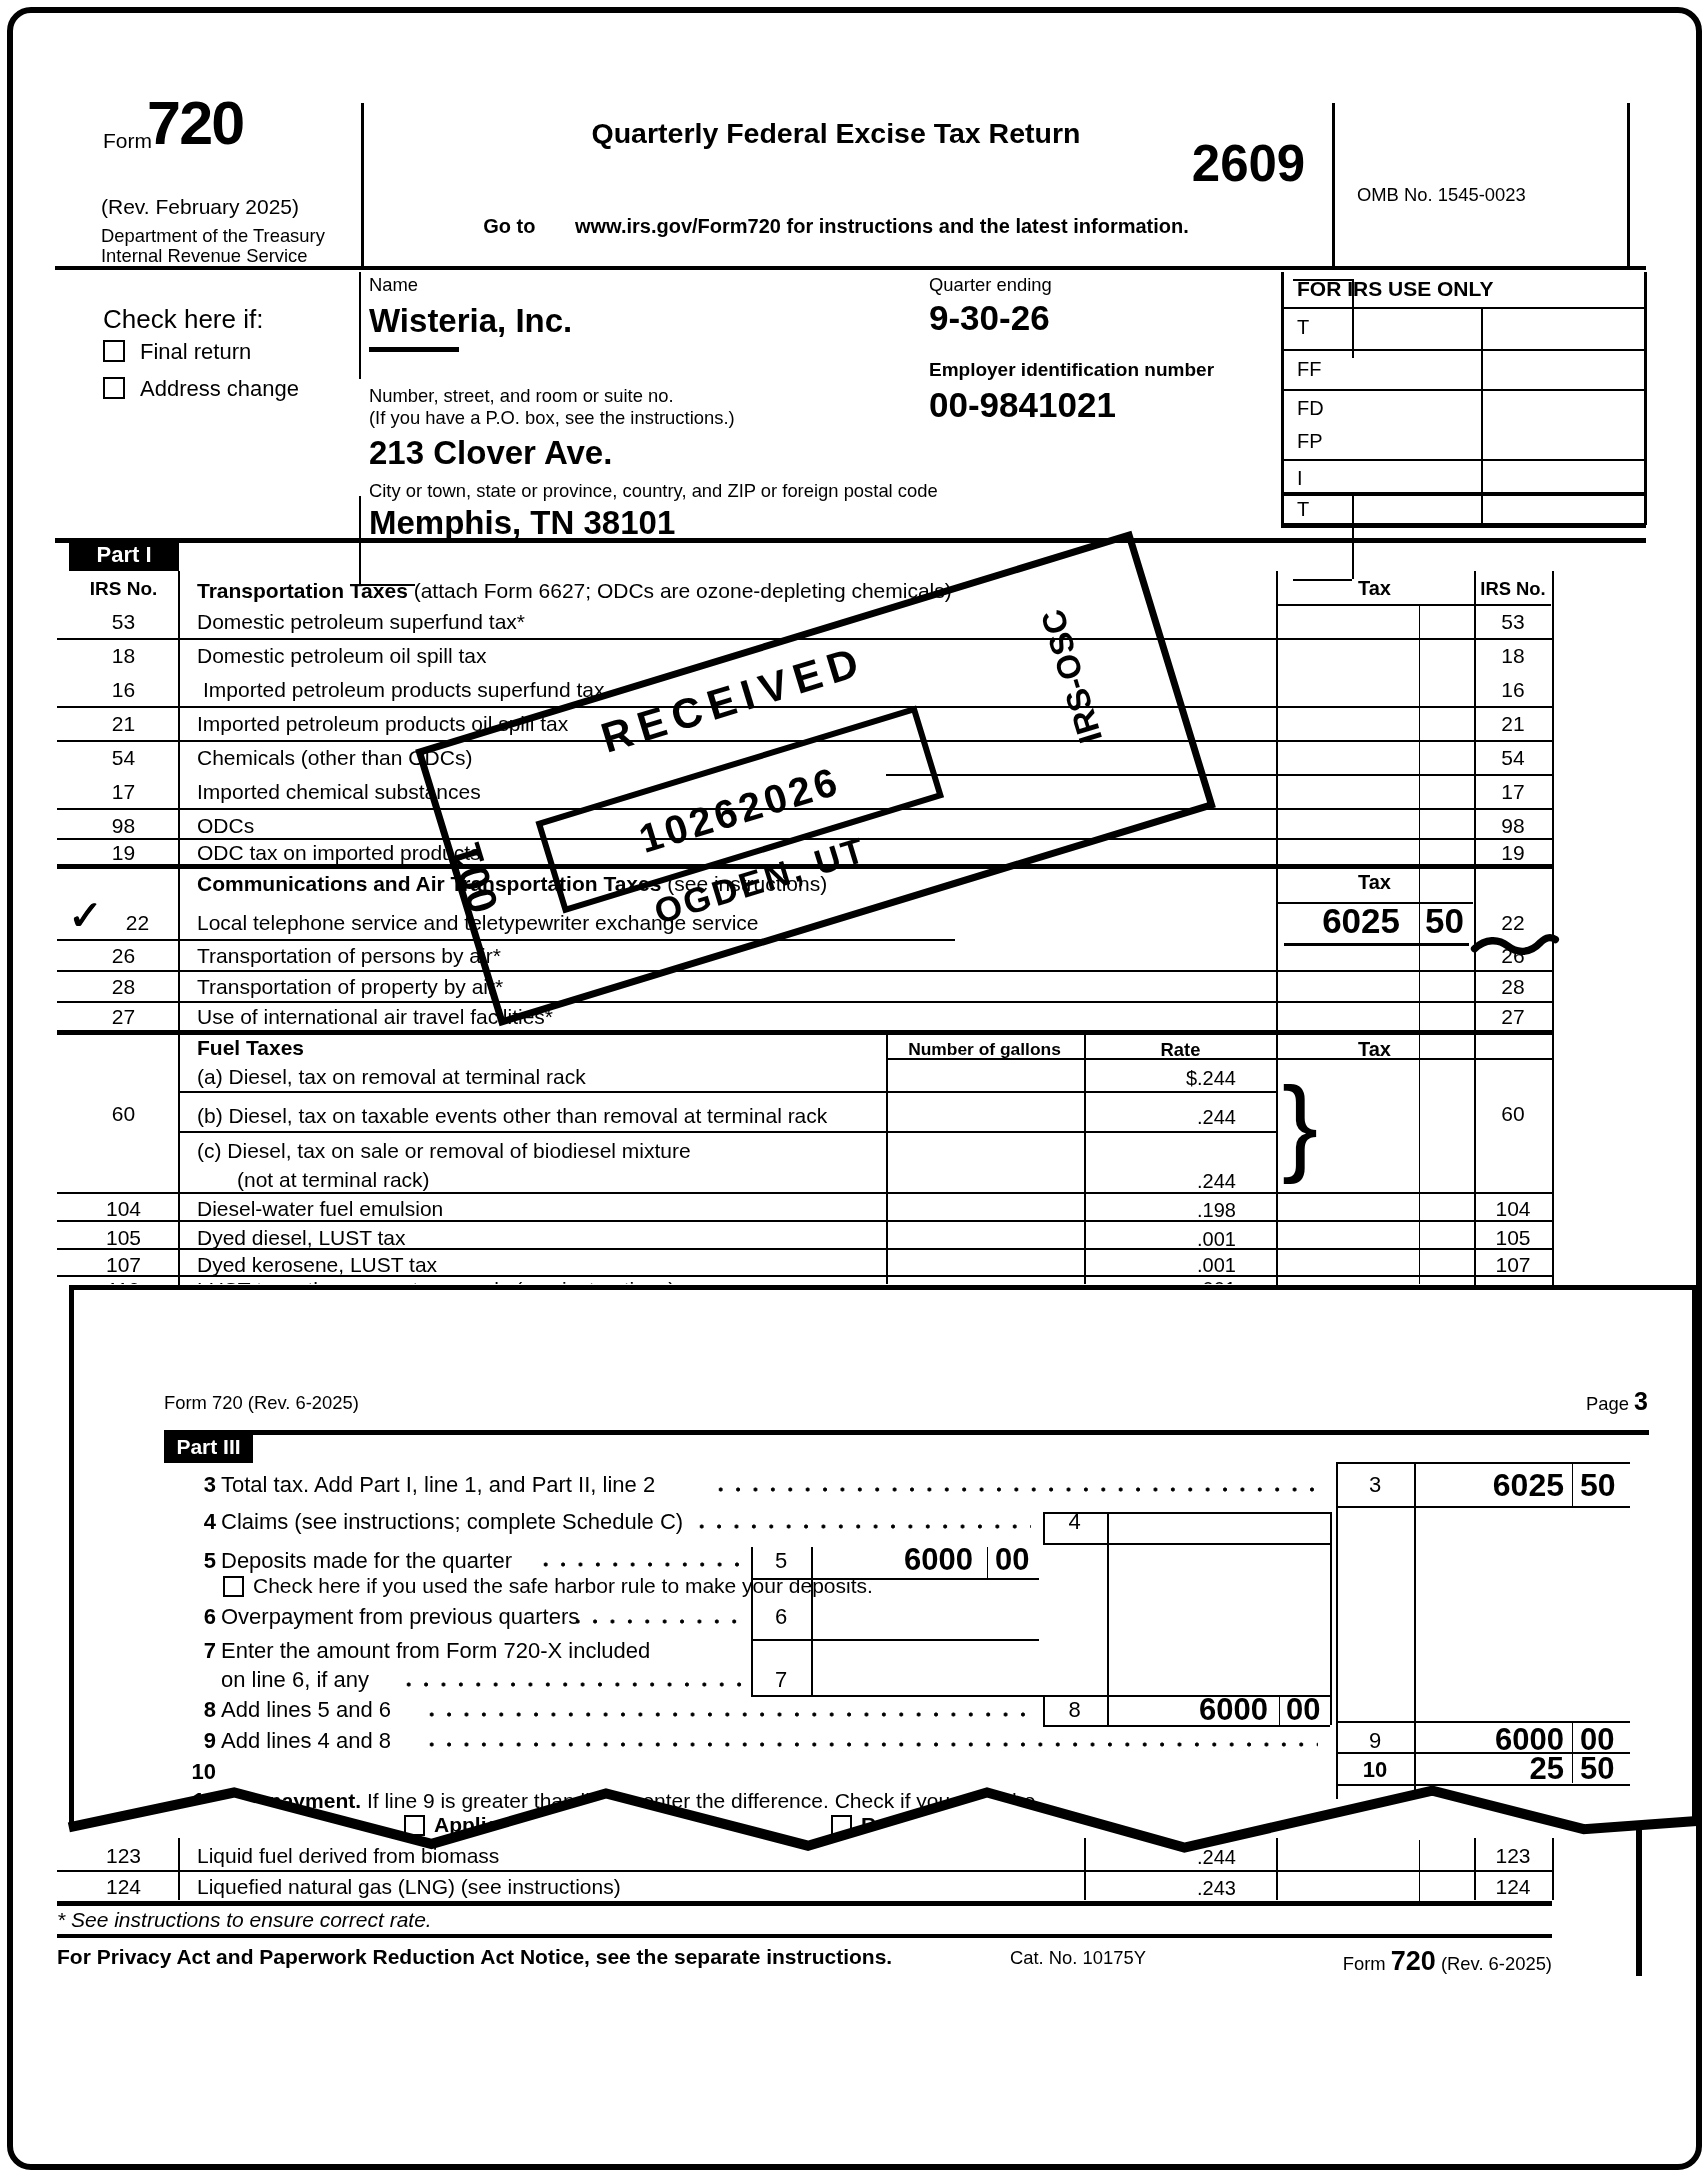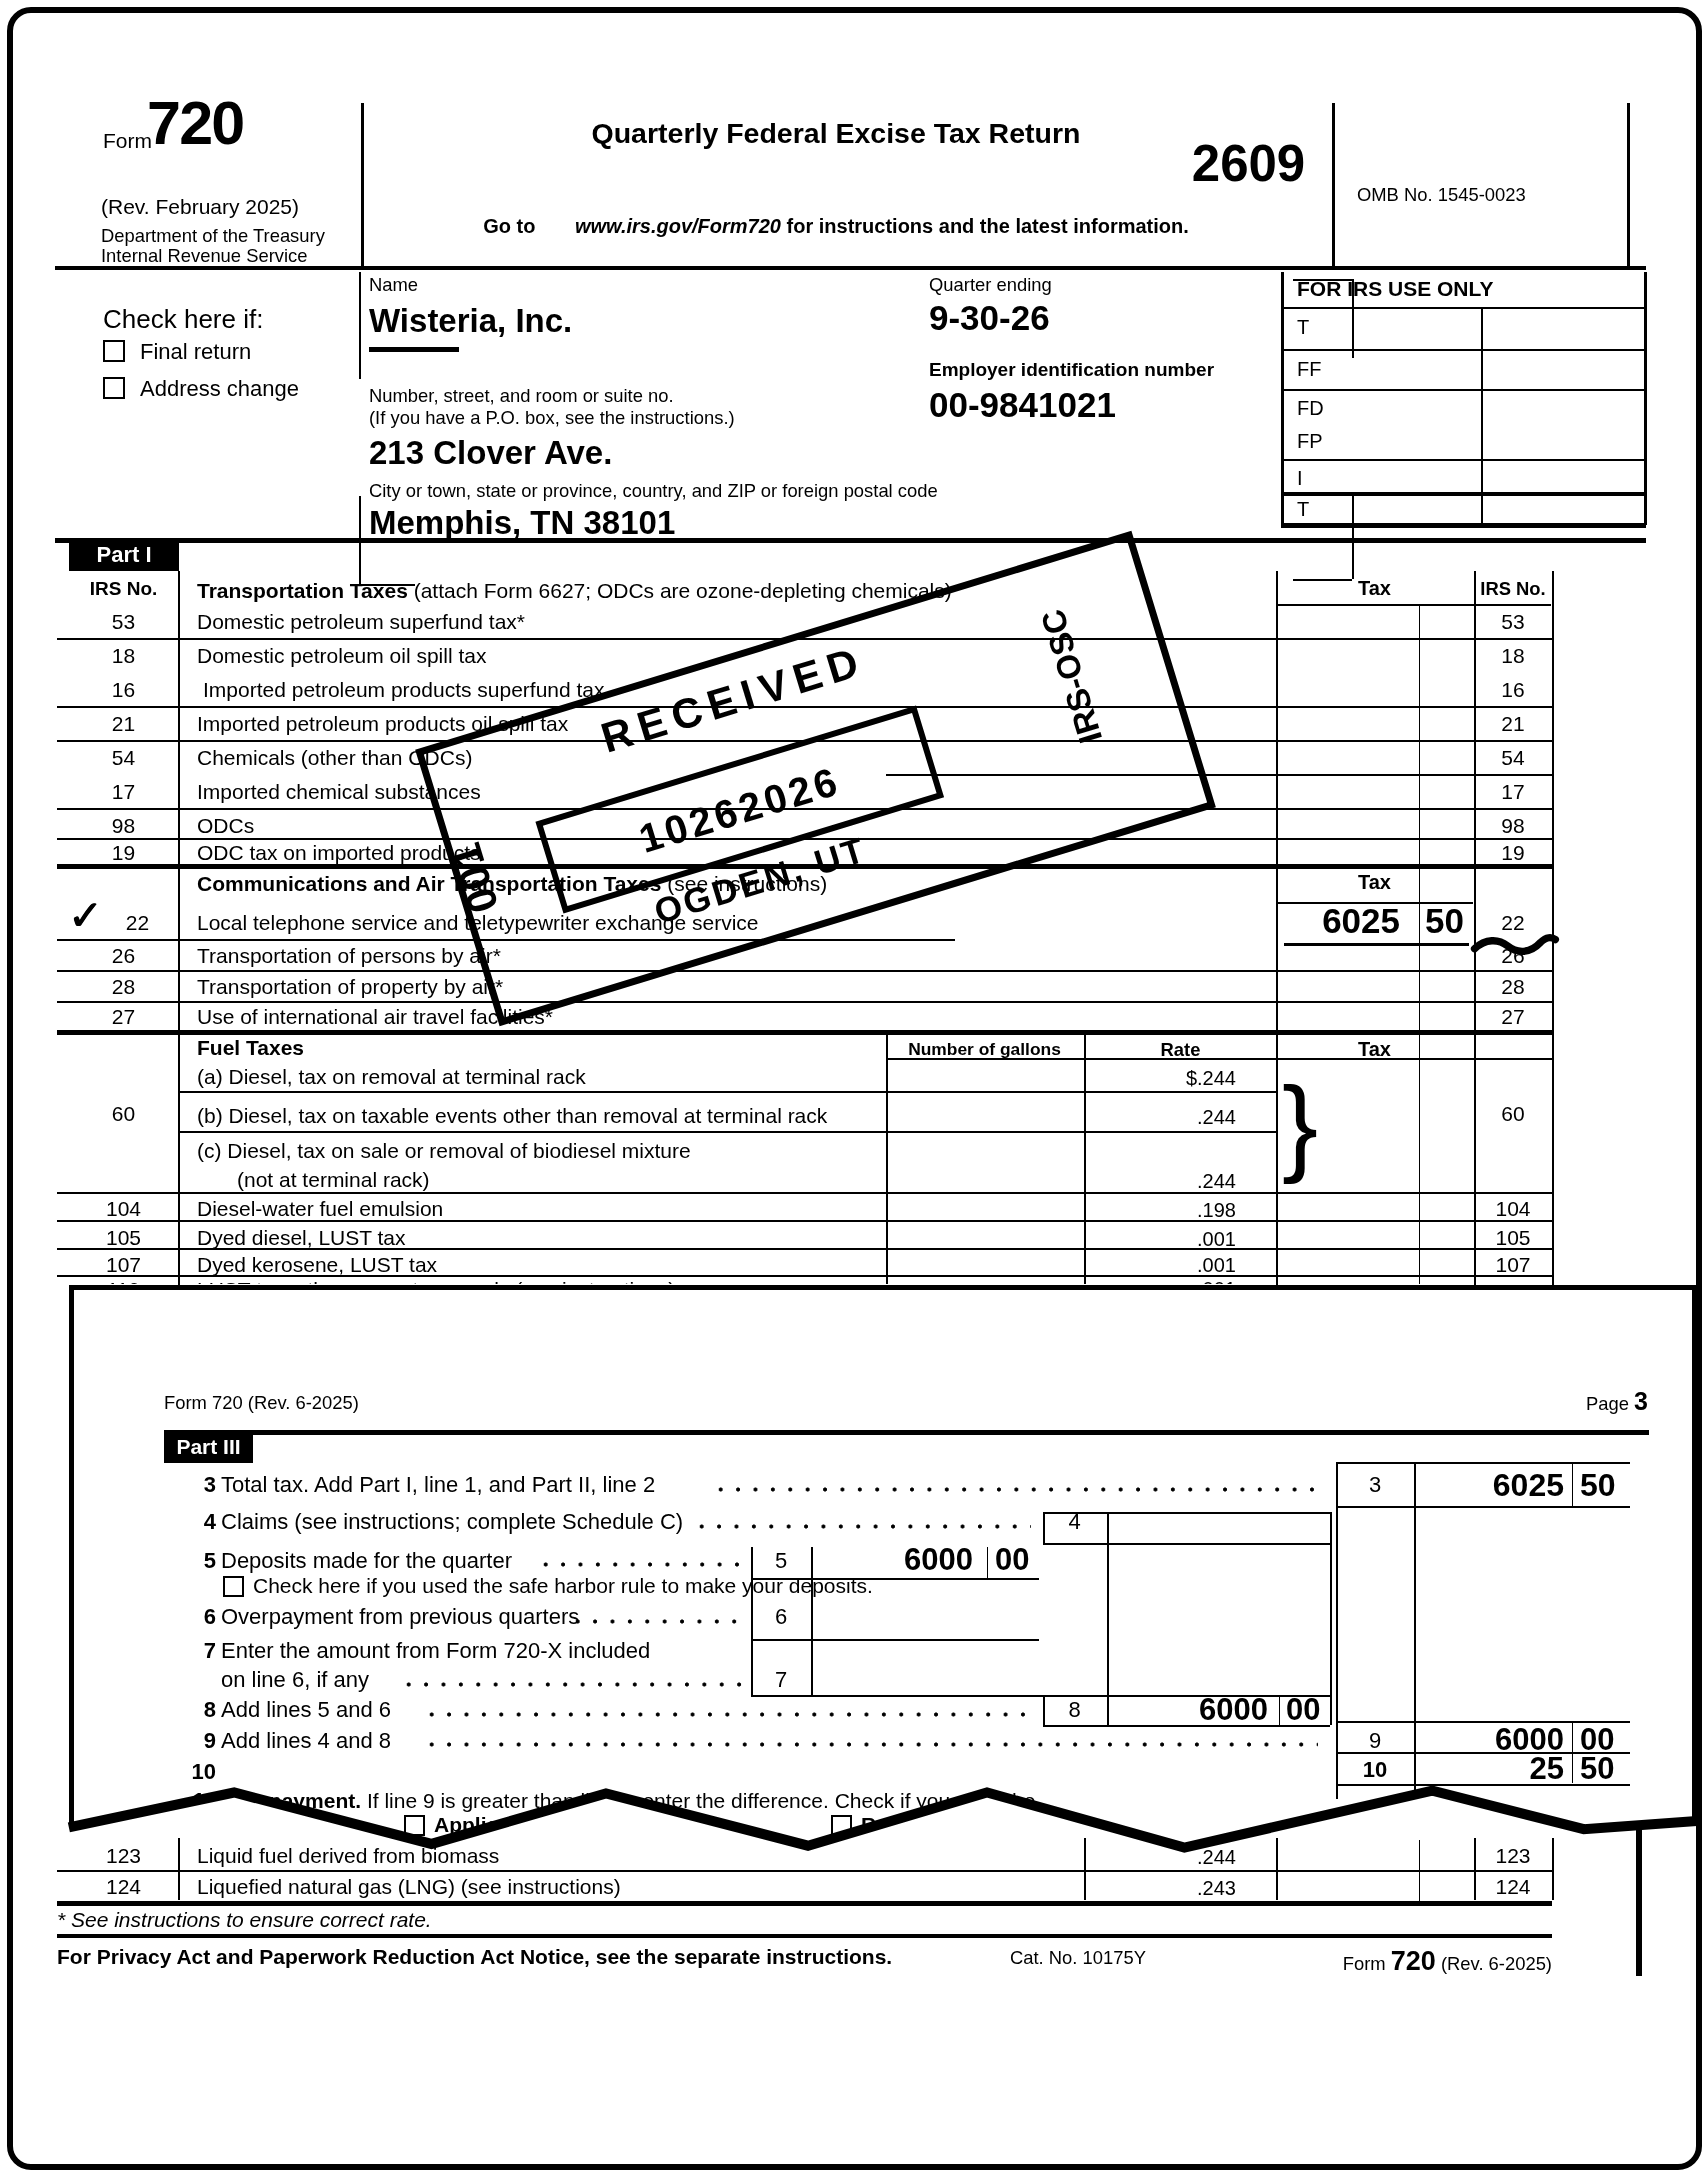--- a/index.html
+++ b/index.html
@@ -1,20 +1,20 @@
 <!DOCTYPE html>
 <html style="font-size:14.7px"><head>
 <meta charset="utf-8">
 <style>
   html,body{margin:0;padding:0;background:#e8e8e8;}
   #page{position:relative;width:1705px;height:2171px;background:#fff;color:#000;
         font-family:"Liberation Sans","DejaVu Sans",sans-serif;overflow:hidden;}
   .t{position:absolute;white-space:nowrap;font-size:21px;line-height:1.1;}
   .b{font-weight:bold;}
-  .i{font-style:italic;margin-left:34px;}
+  .i{margin-left:34px;}
   .hl{position:absolute;background:#000;height:1.8px;}
   .vl{position:absolute;background:#000;width:1.8px;}
   .cb{position:absolute;width:18.4px;height:18.4px;border:2.3px solid #000;background:#fff;}
   .leaders{position:absolute;height:4.6px;background-image:radial-gradient(circle,#000 1.6px,rgba(0,0,0,0) 2.2px);background-size:17.4px 4.6px;background-repeat:repeat-x;}
   .blackbox{position:absolute;background:#000;color:#fff;display:flex;align-items:center;justify-content:center;font-weight:bold;}
   .ctr{text-align:center;}
   .rgt{text-align:right;}
   #overlay3{position:absolute;left:69px;top:1285px;width:1628px;height:569px;background:#fff;z-index:10;
     clip-path:polygon(0px 0px,1628px 0px,1628px 536px,1515px 545px,1364px 506px,1116px 563px,918px 508px,739px 561px,537px 509px,363px 559px,165px 508px,0px 543px);}
   #overlay3 .t,#overlay3 .hl,#overlay3 .vl,#overlay3 .cb,#overlay3 .leaders{position:absolute;}

